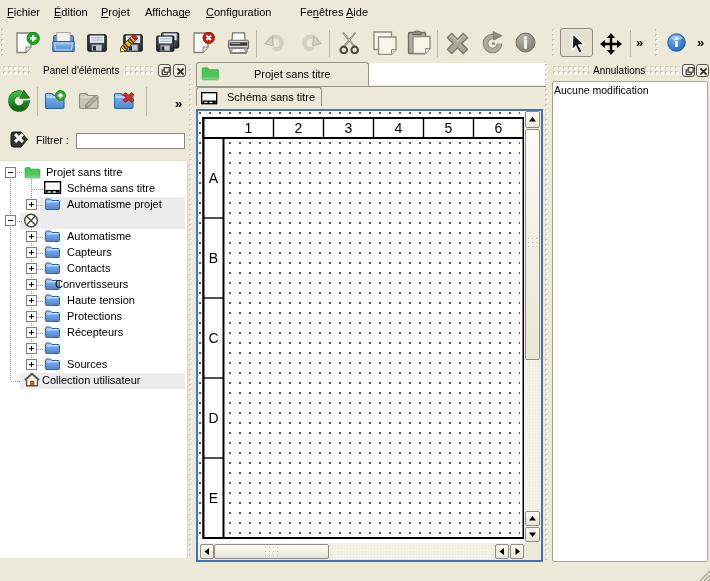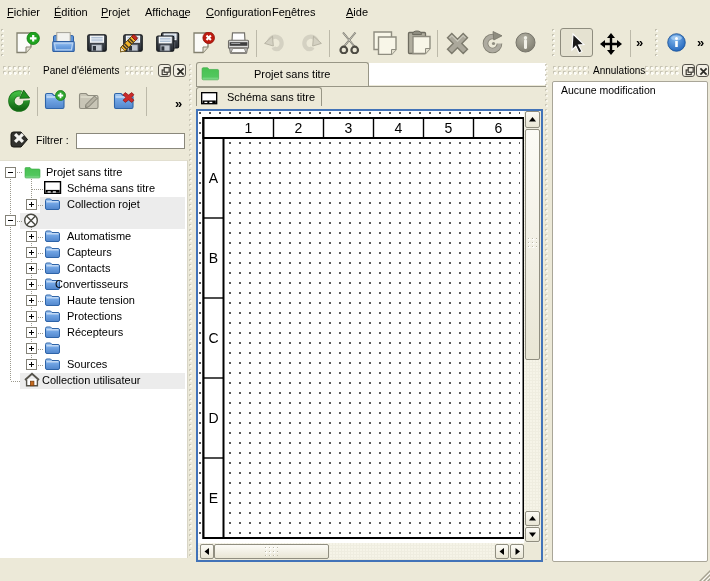--- a/index.html
+++ b/index.html
@@ -60,21 +60,21 @@
 </style>
 </head>
 <body>
 <div id="menubar">
   <span style="left:7px"><u>F</u>ichier</span>
   <span style="left:54px"><u>É</u>dition</span>
   <span style="left:101px"><u>P</u>rojet</span>
   <span style="left:145px">Affichage</span>
   <span style="position:absolute;left:181px;top:17px;width:6px;height:1px;background:#000"></span>
   <span style="left:206px"><u>C</u>onfiguration</span>
-  <span style="left:272px">Fe<u>n</u>êtres</span>
+  <span style="left:300px">Fe<u>n</u>êtres</span>
   <span style="left:346px"><u>A</u>ide</span>
 </div>
 
 <div id="toolbar">
   <div class="handle" style="left:1px;top:5px;height:27px"></div>
   <svg class="i" style="left:16px;top:8px" width="24" height="22">
       <use href="#i-newdoc"></use>
     </svg>
   <svg class="i" style="left:52px;top:8px" width="23" height="20">
       <use href="#i-open"></use>
@@ -278,21 +278,21 @@
       <use href="#i-home"></use>
     </svg>
 
   <div class="trow" style="top:4px">
       <span class="txt" style="left:46px">Projet sans titre</span>
     </div>
   <div class="trow" style="top:20px">
       <span class="txt" style="left:67px">Schéma sans titre</span>
     </div>
   <div class="trow" style="top:36px">
-      <span class="txt" style="left:67px">Collection rojet</span>
+      <span class="txt" style="left:67px">Automatisme projet</span>
     </div>
   <div class="trow" style="top:68px">
       <span class="txt" style="left:67px">Automatisme</span>
     </div>
   <div class="trow" style="top:100px">
       <span class="txt" style="left:67px">Contacts</span>
     </div>
   <div class="trow" style="top:84px">
       <span class="txt" style="left:67px">Capteurs</span>
     </div>
@@ -399,21 +399,21 @@
   </div>
 <div class="dockdots" style="left:553px;top:66px;width:36px"></div>
 <div class="dockdots" style="left:645px;top:66px;width:34px"></div>
 <div class="dbtn" style="left:682px;top:64px"><svg width="13" height="13">
       <use href="#i-float"></use>
     </svg></div>
 <div class="dbtn" style="left:696px;top:64px"><svg width="13" height="13">
       <use href="#i-close"></use>
     </svg></div>
 <div id="undolist">
-    <div style="padding:2px 8px">Aucune modification</div>
+    <div style="padding:2px 1px">Aucune modification</div>
   </div>
 
 <div class="handle" style="left:189px;top:64px;height:492px;width:4px;opacity:0.8"></div>
 <div class="handle" style="left:545px;top:64px;height:496px;width:4px;opacity:0.8"></div>
 <div id="statusbar">
   <svg class="i" style="left:697px;top:6px" width="13" height="13">
     <path d="M15 3 L3 15" stroke="#FBFAF4" stroke-width="1.4"></path>
     <path d="M14 2 L2 14" stroke="#A5A290" stroke-width="1.4"></path>
     <path d="M15 7 L7 15" stroke="#FBFAF4" stroke-width="1.4"></path>
     <path d="M14 6 L6 14" stroke="#A5A290" stroke-width="1.4"></path>

